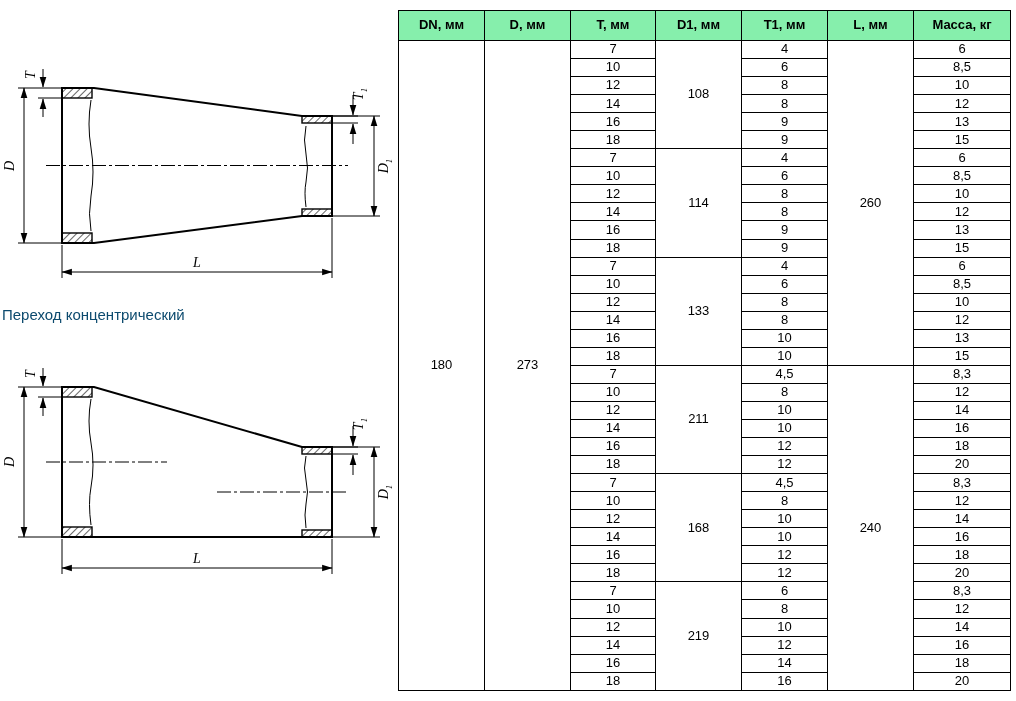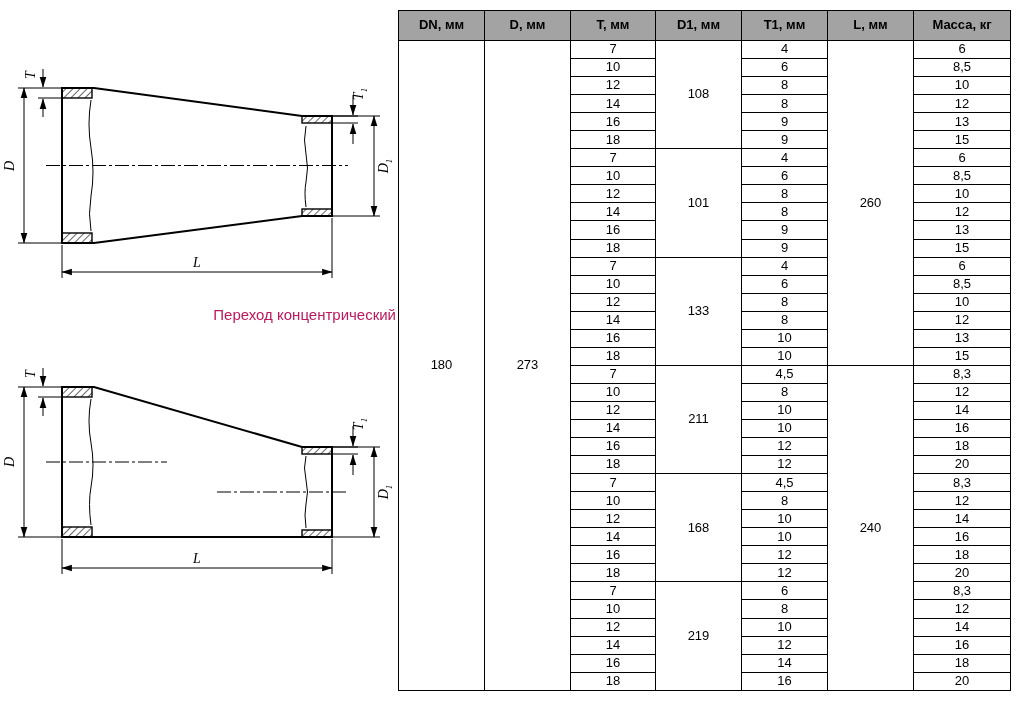--- a/index.html
+++ b/index.html
@@ -5,30 +5,30 @@
   * { margin:0; padding:0; box-sizing:border-box; }
   html,body { background:#fff; }
   .page {
     position:relative; width:1016px; height:701px; background:#fff;
     font-family:"Liberation Sans", sans-serif; color:#000; overflow:hidden;
   }
   .drawings-panel { position:absolute; left:2px; top:0; width:394px; height:701px; }
   .drawing { position:absolute; left:0; }
   .drawing-1 { top:60px; }
   .drawing-2 { top:362px; }
-  .caption { position:absolute; left:0; width:394px; text-align:right; font-size:15px; color:#be185d; }
+  .caption { position:absolute; left:0; width:394px; text-align:left; font-size:15px; color:#0c4a6e; }
   .caption-1 { top:306px; }
   .caption-2 { top:598px; }
   .table-panel { position:absolute; left:398px; top:10px; width:612px; height:681px; }
   table.spec { border-collapse:collapse; width:612px; height:681px; table-layout:fixed; }
   .spec th, .spec td {
     border:1px solid #000; text-align:center; vertical-align:middle;
     padding:0; font-size:13px; line-height:1.1; overflow:hidden;
   }
-  .spec th { background:#a3a3a3; font-weight:bold; height:30px; }
+  .spec th { background:#86efac; font-weight:bold; height:30px; }
   svg .outline { stroke:#000; stroke-width:2; fill:none; stroke-linejoin:miter; }
   svg .hatch   { stroke:#000; stroke-width:1.4; }
   svg .dim     { stroke:#000; stroke-width:1; fill:none; }
   svg .cl      { stroke:#000; stroke-width:1; stroke-dasharray:14 3 3 3; }
   svg .brk     { stroke:#000; stroke-width:1; fill:none; }
   svg text { font-family:"Liberation Serif", serif; font-style:italic; font-size:14px; fill:#000; }
   svg .sub { font-size:9px; }
 </style>
 </head>
 <body>
@@ -213,21 +213,21 @@
             <td>9</td>
             <td>13</td>
           </tr>
           <tr>
             <td>18</td>
             <td>9</td>
             <td>15</td>
           </tr>
           <tr>
             <td>7</td>
-            <td rowspan="6">101</td>
+            <td rowspan="6">114</td>
             <td>4</td>
             <td>6</td>
           </tr>
           <tr>
             <td>10</td>
             <td>6</td>
             <td>8,5</td>
           </tr>
           <tr>
             <td>12</td>

